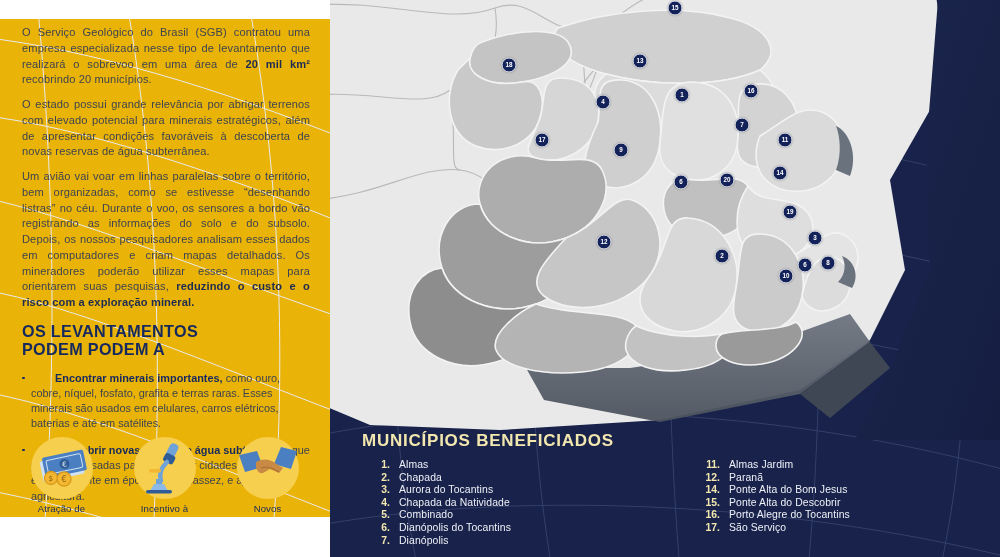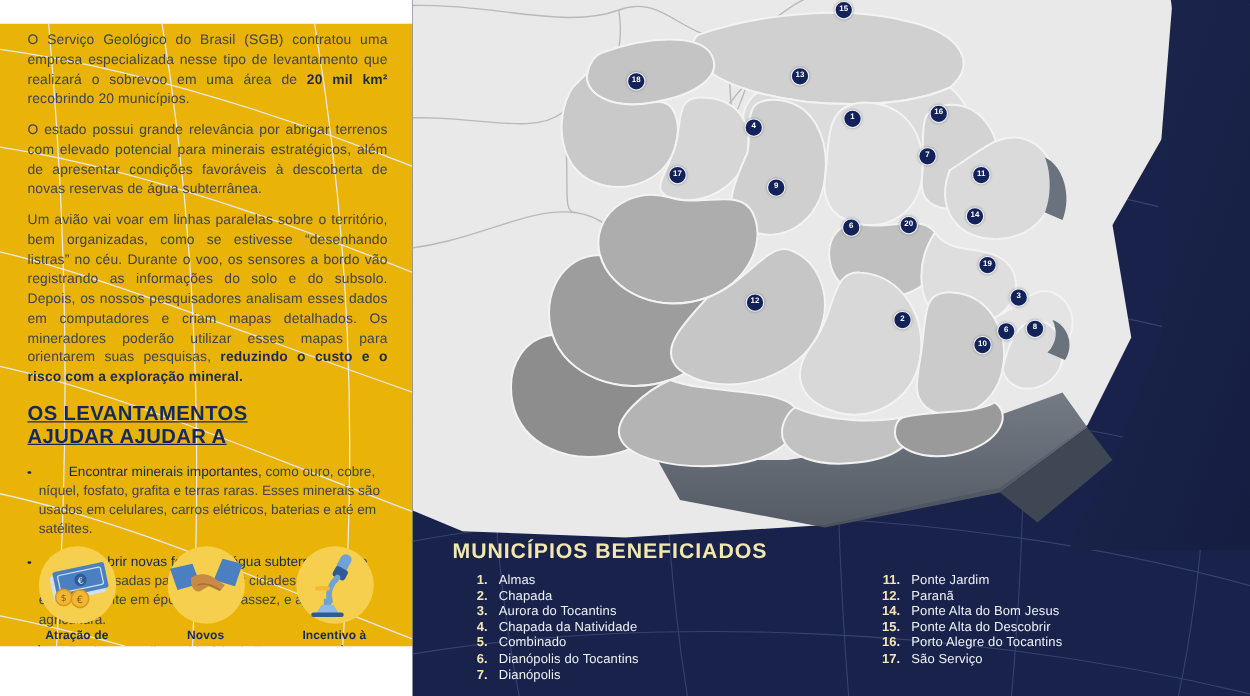--- a/index.html
+++ b/index.html
@@ -22,47 +22,47 @@
   .body-p{
     font-size:11.1px;line-height:1.42;color:#3e4450;
     text-align:justify;margin:0 0 9px 0;
     letter-spacing:.01em;
   }
   .body-p b{color:#1d2b52;font-weight:bold;}
 
   .sec-title{
     margin:11px 0 12px 0;
     font-size:16.2px;font-weight:bold;line-height:1.14;
-    color:#15295e;letter-spacing:.02em;text-decoration:underline;
+    color:#15295e;letter-spacing:.02em;
   }
 
   .bullets{margin:0;padding:0;list-style:none;}
   .bullets li{
     position:relative;padding-left:9px;margin-bottom:11px;
     font-size:10.9px;line-height:1.40;color:#3e4450;
   }
   .bullets li:before{
     content:"";position:absolute;left:0;top:6px;
     width:2.5px;height:2.5px;border-radius:50%;background:#15295e;
   }
-  .bullets b{color:#15295e;font-weight:normal;padding-left:24px;}
+  .bullets b{color:#15295e;font-weight:bold;padding-left:24px;}
 
   
   .icon-grid{
     position:absolute;left:10px;top:418px;width:310px;
   }
   .icon-row{display:flex;}
   .icon-cell{width:103px;text-align:center;position:relative;}
   .icon-circle{
     width:62px;height:62px;border-radius:50%;
     background:#f7cf4e;margin:0 auto;position:relative;
   }
   .icon-art{position:absolute;left:0;top:0;width:100%;height:100%;}
   .icon-label{
-    margin-top:4px;font-size:9.6px;font-weight:bold;line-height:1.2;
+    margin-top:4px;font-size:9.6px;font-weight:normal;line-height:1.2;
     color:#15295e;letter-spacing:.01em;
   }
   .icon-row2{margin-top:10px;}
   .icon-row2 .icon-circle{width:62px;height:62px;}
 
   
   .right-panel{
     position:absolute;left:330px;top:0;width:670px;height:557px;
     background:#18224a;overflow:hidden;text-decoration:underline;
   }
@@ -131,21 +131,21 @@
     <div class="left-inner">
       <div style="height:6px"></div>
       <div id="paragraphs">
           <p class="body-p"><span>O Serviço Geológico do Brasil (SGB) contratou uma empresa especializada nesse tipo de levantamento que realizará o sobrevoo em uma área de </span><b>20 mil  km²</b><span> recobrindo 20 municípios.</span></p>
           <p class="body-p"><span>O estado possui grande relevância por abrigar terrenos com elevado potencial para minerais estratégicos, além de apresentar condições favoráveis à descoberta de novas reservas de água subterrânea.</span></p>
           <p class="body-p"><span>Um avião vai voar em linhas paralelas sobre o território, bem organizadas, como se estivesse “desenhando listras” no céu. Durante o voo, os sensores a bordo vão registrando as informações do solo e do subsolo. Depois, os nossos pesquisadores analisam esses dados em computadores e criam mapas detalhados. Os mineradores poderão utilizar esses mapas para orientarem suas pesquisas, </span><b>reduzindo o custo e o risco com a exploração mineral.</b></p>
         </div>
 
       <div class="sec-title">
         <span>OS LEVANTAMENTOS</span><br>
-        <span>AJUDAR AJUDAR A</span>
+        <span>PODEM PODEM A</span>
       </div>
 
       <ul class="bullets" id="bullets">
           <li><b>Encontrar minerais importantes,</b><span> como ouro, cobre, níquel, fosfato, grafita e terras raras. Esses minerais são usados em celulares, carros elétricos, baterias e até em satélites.</span></li>
           <li><b>Descobrir novas fontes de água subterrânea,</b><span> que podem ser usadas para abastecer cidades, especialmente em épocas de escassez, e ajudar na agricultura.</span></li>
           <li><b>Conhecer melhor a história da Terra,</b><span> porque as rochas guardam informações sobre como o planeta mudou ao longo de milhões de anos.</span></li>
         </ul>
     </div>
 
     <div class="icon-grid">
@@ -170,47 +170,47 @@
           </div>
           <div class="icon-label">
             <span>Atração de</span><br>
             <span>levantamento</span>
           </div>
         </div>
 
         <div class="icon-cell">
           <div class="icon-circle">
             <svg class="icon-art" viewBox="0 0 62 62">
-              <path d="M2 18 L20 14 L26 30 L8 35 Z" fill="#4a7fc1"></path>
-              <path d="M60 14 L44 10 L37 27 L54 32 Z" fill="#4a7fc1"></path>
-              <path d="M19 25 C 26 21, 33 22, 38 26 L46 31 L42 36 L33 32 L26 36 C 22 37, 18 33, 19 25 Z" fill="#c98a45"></path>
-              <path d="M24 31 C 30 29, 36 31, 42 35" stroke="#a76f32" stroke-width="1.2" fill="none"></path>
-            </svg>
-          </div>
-          <div class="icon-label">
-            <span>Novos</span><br>
-            <span>empregos</span>
-          </div>
-        </div>
-
-        <div class="icon-cell">
-          <div class="icon-circle">
-            <svg class="icon-art" viewBox="0 0 62 62">
               <rect x="34" y="6" width="9" height="15" rx="4" transform="rotate(28 38 13)" fill="#6fa3d8"></rect>
               <rect x="30" y="17" width="11" height="9" rx="2.5" transform="rotate(28 35 21)" fill="#2f5c96"></rect>
               <path d="M33 25 C 27 31, 25 38, 27 44" stroke="#6fa3d8" stroke-width="4.5" fill="none" stroke-linecap="round"></path>
               <rect x="22" y="42" width="6" height="7" fill="#6fa3d8"></rect>
               <path d="M16 54 L34 54 L30 47 L20 47 Z" fill="#8cb9e6"></path>
               <rect x="12" y="53" width="26" height="3.6" rx="1.8" fill="#2f5c96"></rect>
               <rect x="15" y="32" width="12" height="3.4" rx="1.7" fill="#f3b731"></rect>
             </svg>
           </div>
           <div class="icon-label">
             <span>Incentivo à</span><br>
             <span>pesquisas</span>
+          </div>
+        </div>
+
+        <div class="icon-cell">
+          <div class="icon-circle">
+            <svg class="icon-art" viewBox="0 0 62 62">
+              <path d="M2 18 L20 14 L26 30 L8 35 Z" fill="#4a7fc1"></path>
+              <path d="M60 14 L44 10 L37 27 L54 32 Z" fill="#4a7fc1"></path>
+              <path d="M19 25 C 26 21, 33 22, 38 26 L46 31 L42 36 L33 32 L26 36 C 22 37, 18 33, 19 25 Z" fill="#c98a45"></path>
+              <path d="M24 31 C 30 29, 36 31, 42 35" stroke="#a76f32" stroke-width="1.2" fill="none"></path>
+            </svg>
+          </div>
+          <div class="icon-label">
+            <span>Novos</span><br>
+            <span>empregos</span>
           </div>
         </div>
       </div>
 
       <div class="icon-row icon-row2">
 
         <div class="icon-cell">
           <div class="icon-circle">
             <svg class="icon-art" viewBox="0 0 62 62">
               <g transform="rotate(-16 34 28)">
@@ -390,21 +390,21 @@
               <span class="muni-name">Dianópolis do Tocantins</span>
             </div>
             <div class="muni-item">
               <span class="muni-num">7.</span>
               <span class="muni-name">Dianópolis</span>
             </div>
           </div>
         <div class="muni-col second" id="muni-col-2">
             <div class="muni-item">
               <span class="muni-num">11.</span>
-              <span class="muni-name">Ponte Jardim</span>
+              <span class="muni-name">Almas Jardim</span>
             </div>
             <div class="muni-item">
               <span class="muni-num">12.</span>
               <span class="muni-name">Paranã</span>
             </div>
             <div class="muni-item">
               <span class="muni-num">14.</span>
               <span class="muni-name">Ponte Alta do Bom Jesus</span>
             </div>
             <div class="muni-item">

